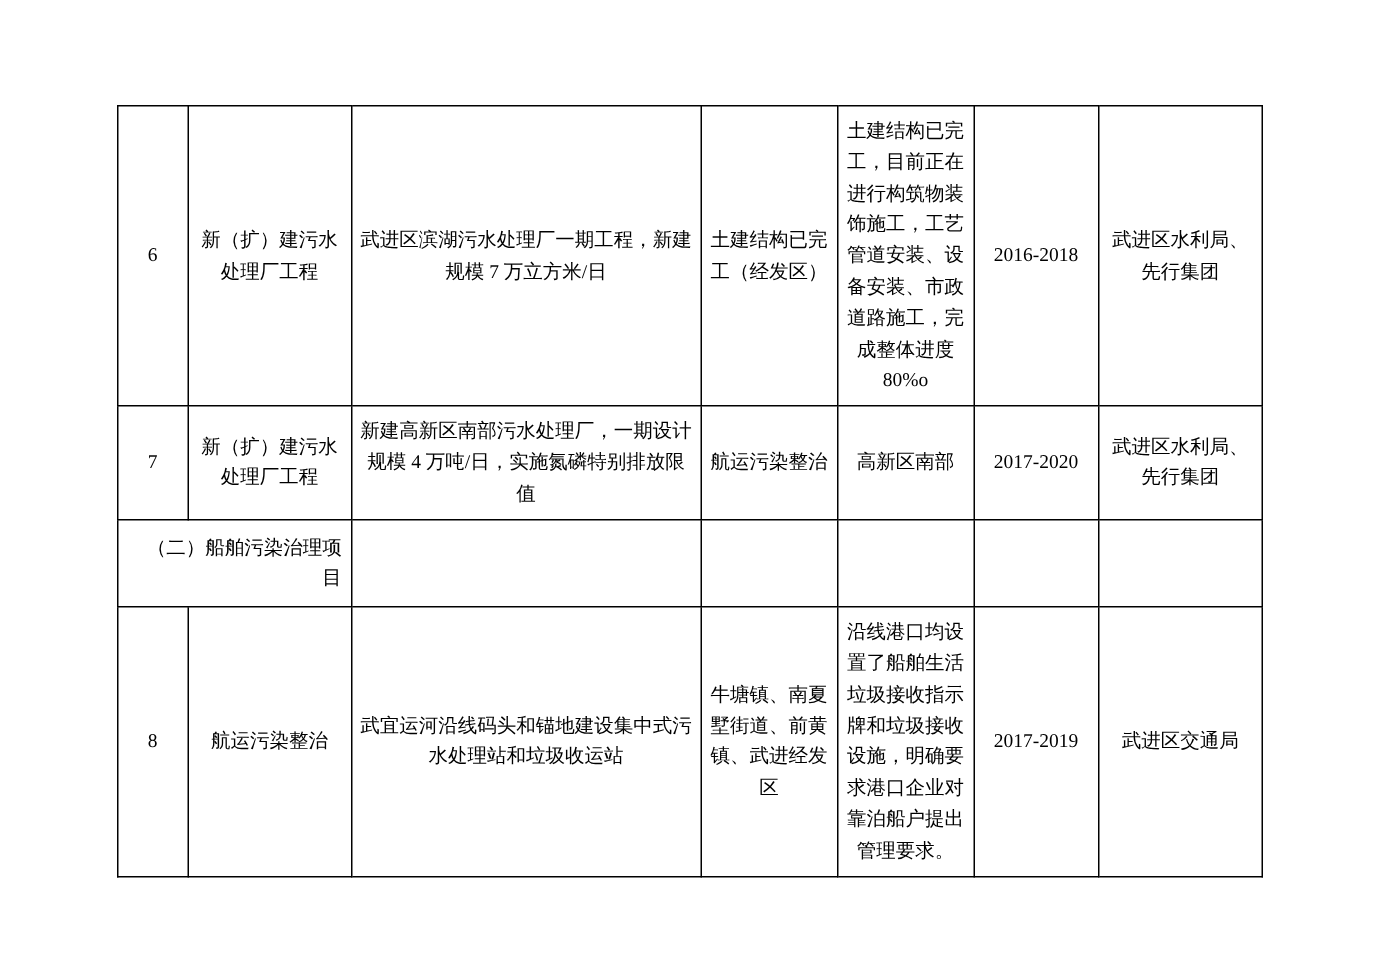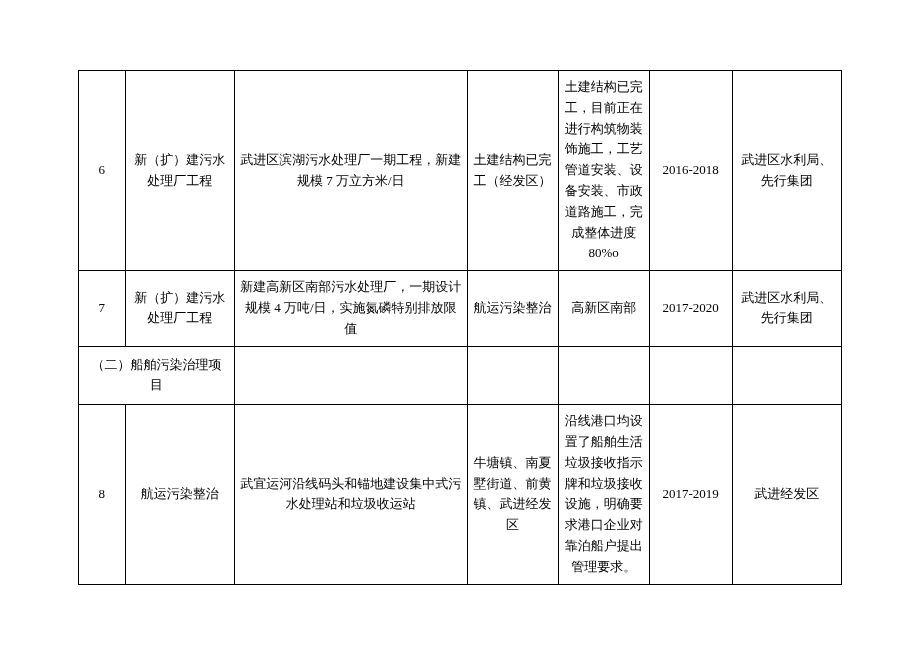--- a/index.html
+++ b/index.html
@@ -29,21 +29,21 @@
       line-height: 1.6;
     }
     .col-num { width: 46px; }
     .col-name { width: 108px; }
     .col-desc { width: 230px; }
     .col-loc { width: 90px; }
     .col-status { width: 90px; }
     .col-period { width: 82px; }
     .col-dept { width: 108px; }
     .section-header td {
-      text-align: center;
+      text-align: right;
       padding: 8px 6px;
     }
     .tall-row td {
       height: 170px;
     }
     .med-row td {
       height: 70px;
     }
   </style>
 </head>
@@ -86,16 +86,16 @@
       <td></td>
       <td></td>
     </tr>
     <tr class="tall-row">
       <td>8</td>
       <td>航运污染整治</td>
       <td>武宜运河沿线码头和锚地建设集中式污水处理站和垃圾收运站</td>
       <td>牛塘镇、南夏墅街道、前黄镇、武进经发区</td>
       <td>沿线港口均设置了船舶生活垃圾接收指示牌和垃圾接收设施，明确要求港口企业对靠泊船户提出管理要求。</td>
       <td>2017-2019</td>
-      <td>武进经发区</td>
+      <td>武进区交通局</td>
     </tr>
   </tbody>
 </table>
 
 </body></html>

